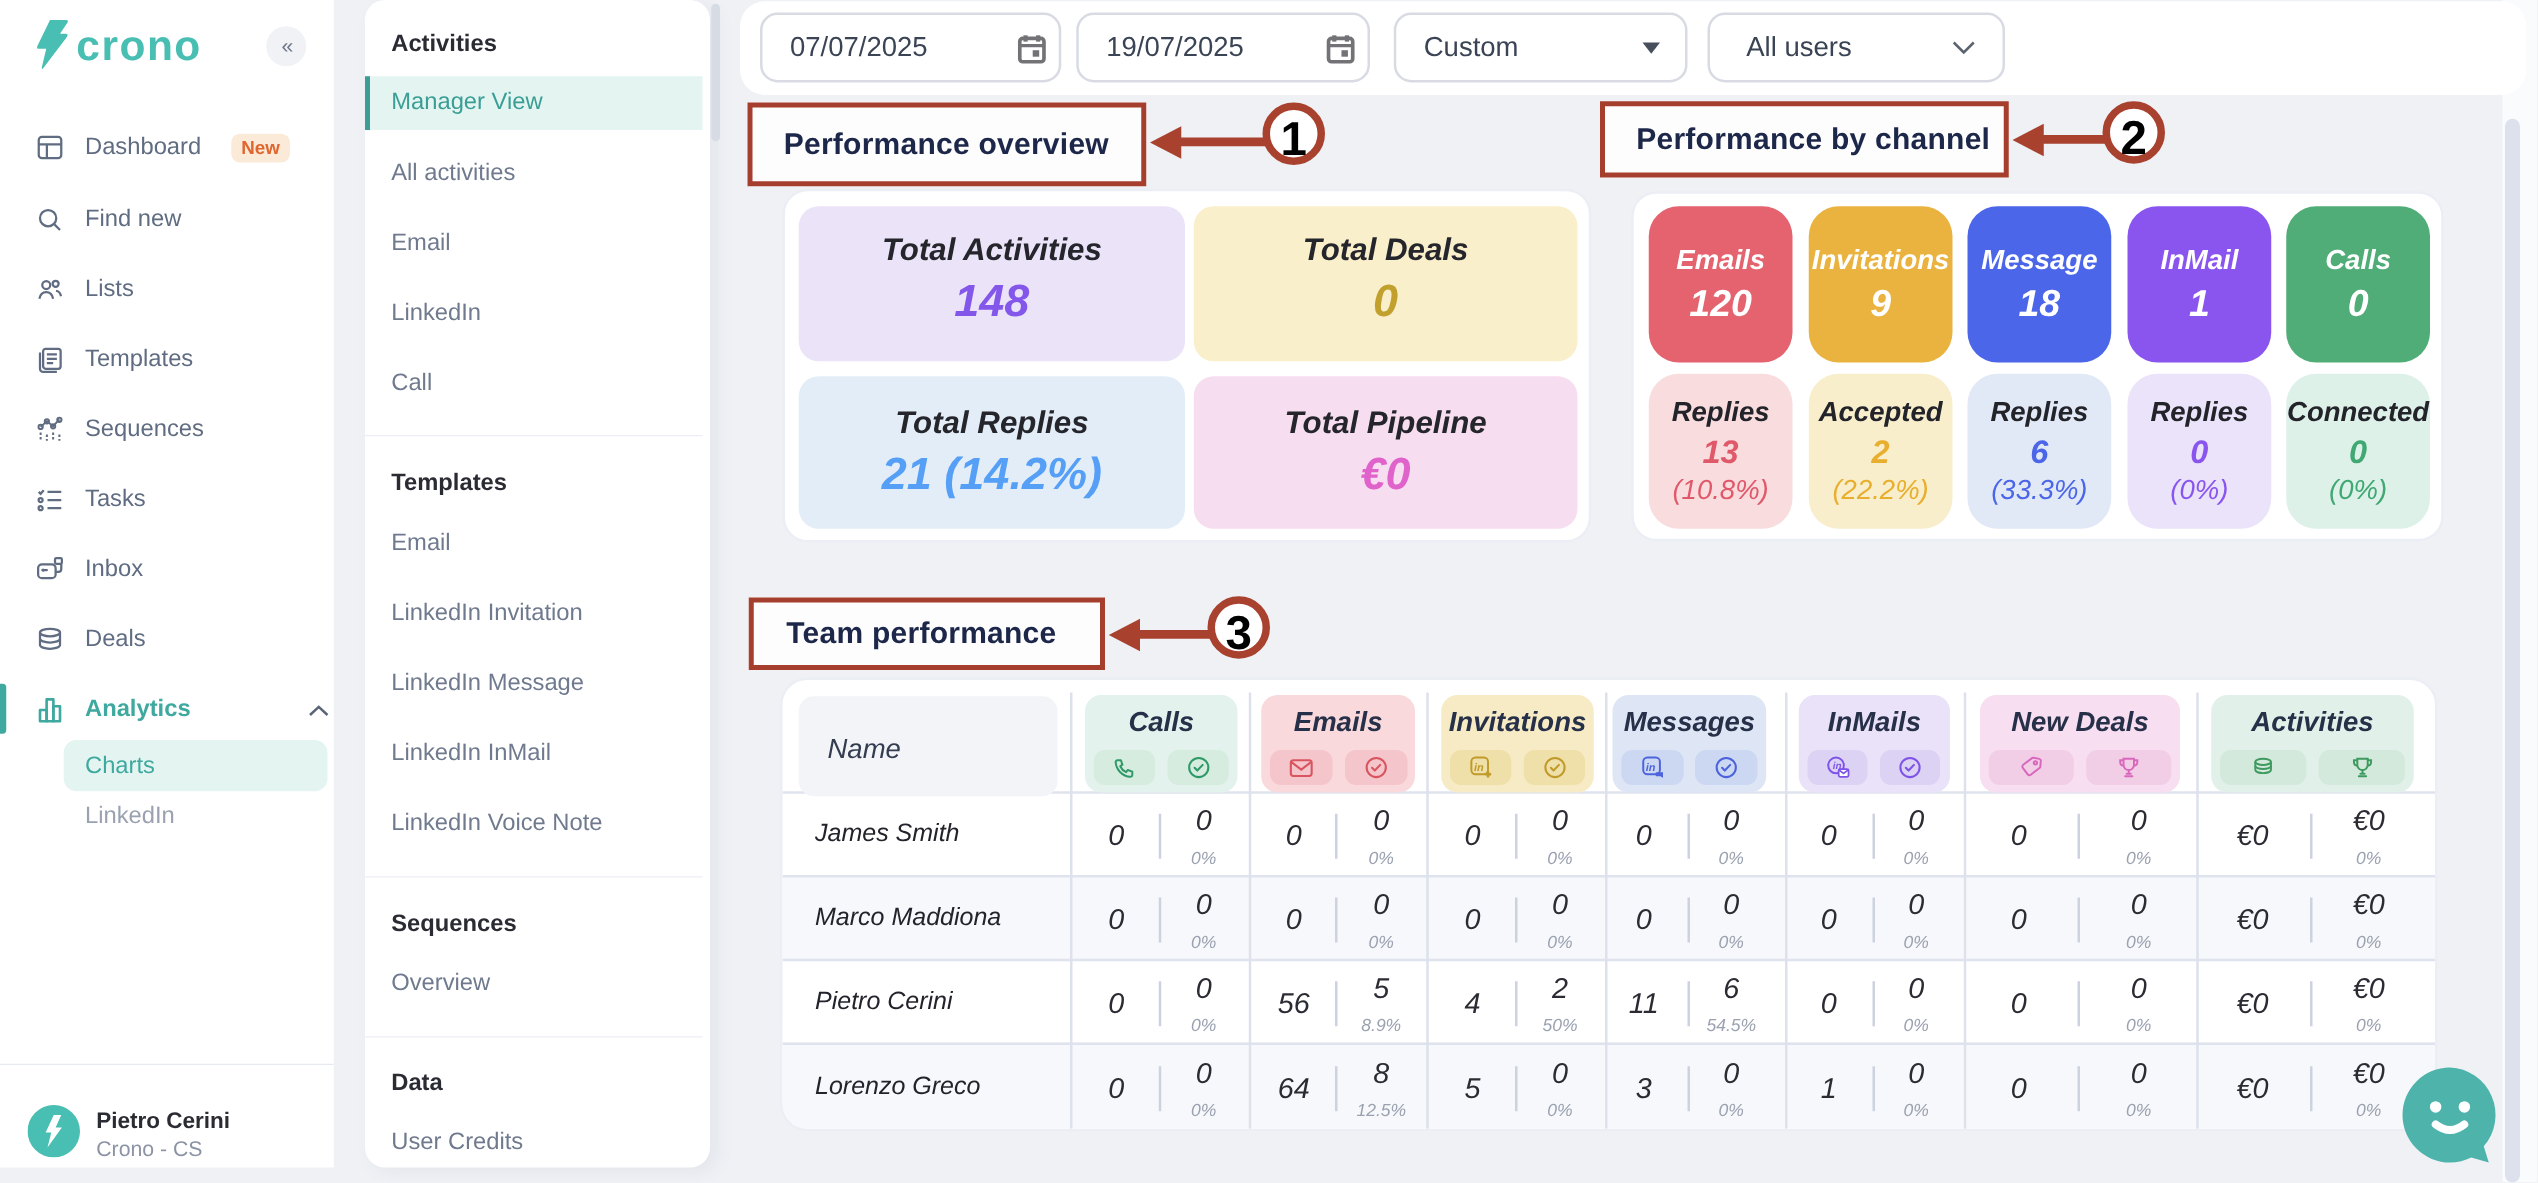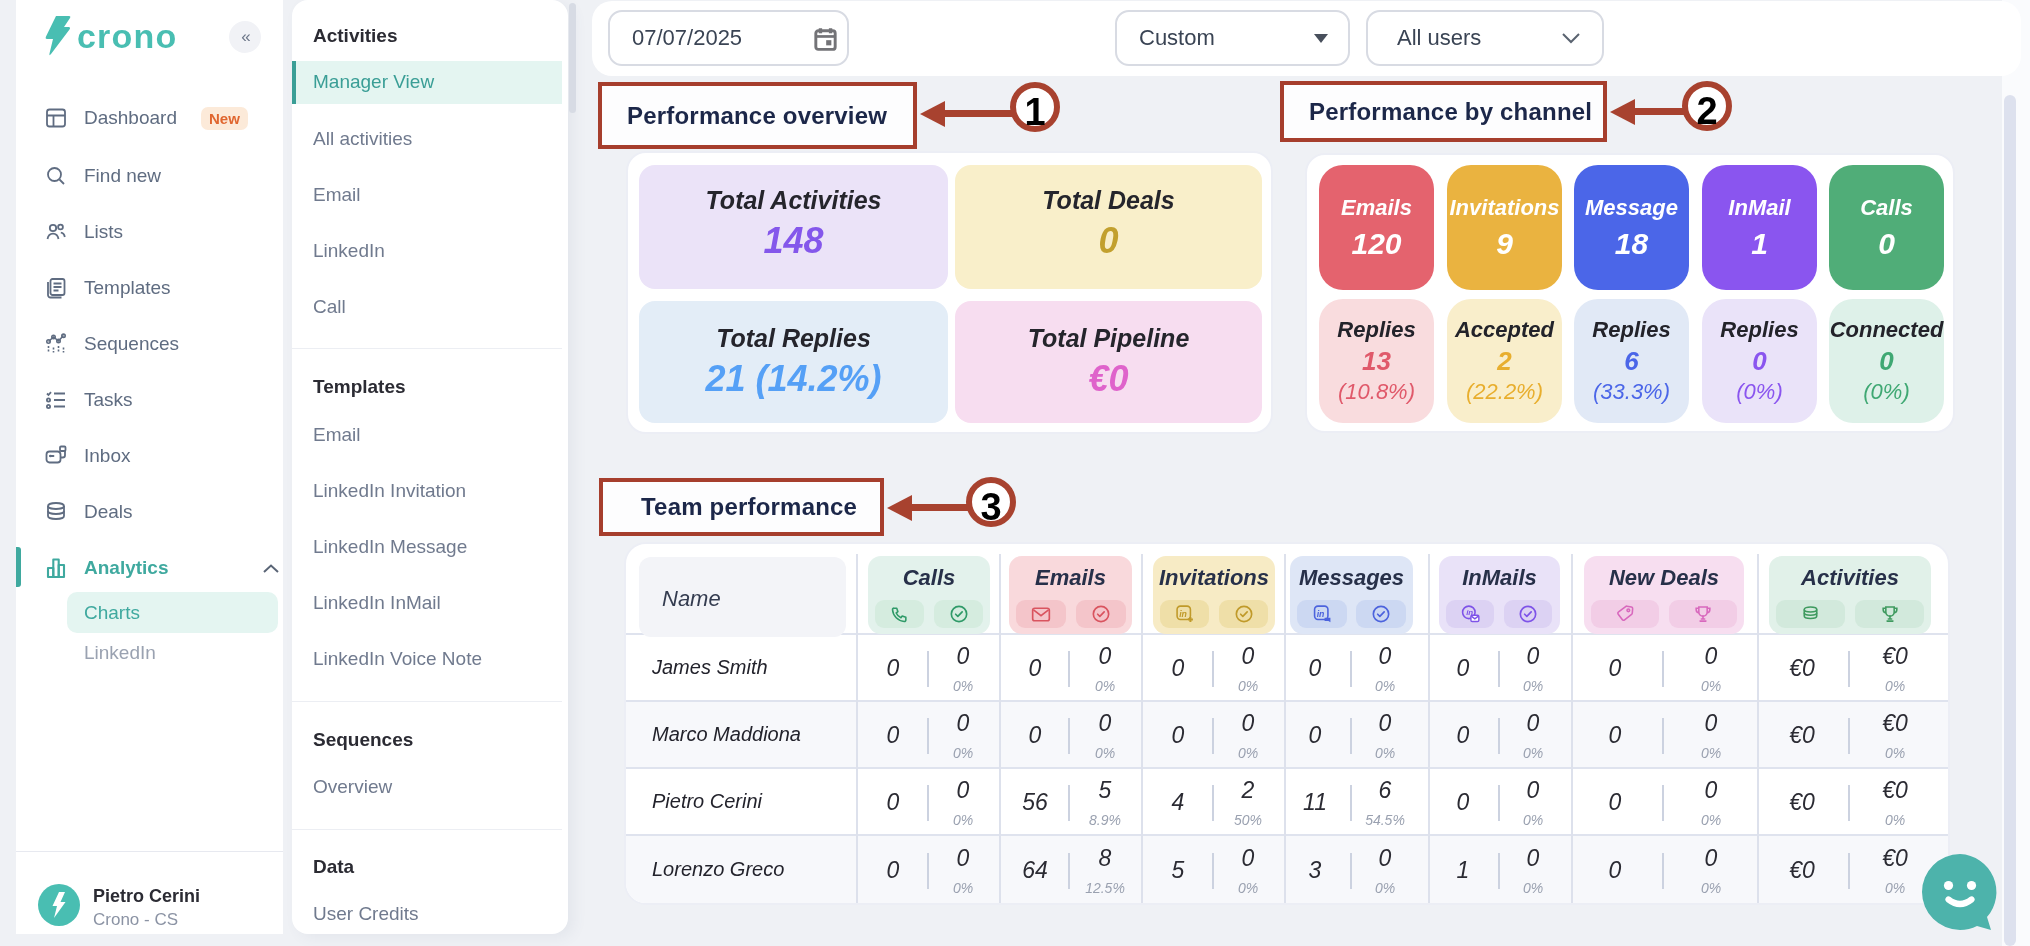--- a/index.html
+++ b/index.html
@@ -1,20 +1,20 @@
 <!DOCTYPE html>
 <html><head>
 <meta charset="utf-8">
 <style>
 * { margin:0; padding:0; box-sizing:border-box; }
 html,body { width:2030px; height:946px; overflow:hidden; }
 body { font-family:"Liberation Sans", sans-serif; background:#eff1f5; position:relative; }
 .abs { position:absolute; }
 
-#sb1 { left:0; top:0; width:267px; height:934px; background:#fff;margin-left:16px; }
+#sb1 { left:0; top:0; width:267px; height:934px; background:#fff; }
 .mitem { position:absolute; left:28px; display:flex; align-items:center; gap:16px; color:#5f6c81; font-size:19px; }
 .mitem svg { flex:0 0 auto; }
 #sb1 .hdr-collapse { position:absolute; left:213px; top:21px; width:32px; height:32px; border-radius:50%; background:#f1f2f6; color:#6d7789; font-size:17px; text-align:center; line-height:31px; letter-spacing:-2px;}
 .badge-new { background:#fcead9; color:#e0662f; font-weight:bold; font-size:15px; border-radius:7px; padding:3px 8px; margin-left:8px; }
 #analytics-bar { left:0; top:547px; width:5px; height:40px; background:#3fa99f; border-radius:0 3px 3px 0; }
 #charts-box { left:51px; top:592px; width:211px; height:41px; background:#e4f5f1; border-radius:10px; color:#3fa99f; font-size:19px; line-height:41px; padding-left:17px; }
 #sb1-div { left:0px; top:851px; width:267px; height:1px; background:#e7e9f0; }
 
 #sb2 { left:292px; top:0; width:276px; height:934px; background:#fff; border-radius:16px; box-shadow:6px 4px 14px rgba(90,100,130,.07); }
 #sb2 .shdr { position:absolute; left:21px; font-size:19px; font-weight:bold; color:#2b2b33; }
@@ -151,20 +151,29 @@
 <div class="abs" id="fbar">
   <div class="ffield" style="left:16px;width:241px;padding-left:22px">07/07/2025
     <svg width="27" height="27" viewBox="0 0 24 24" fill="none" style="position:absolute;left:202px;top:14px">
         <rect x="6" y="2" width="3" height="4.5" fill="#737377"></rect>
         <rect x="15" y="2" width="3" height="4.5" fill="#737377"></rect>
         <rect x="3.4" y="4.2" width="17.2" height="16.6" rx="2.2" stroke="#737377" stroke-width="2.6"></rect>
         <path d="M3.5 9.3h17" stroke="#737377" stroke-width="2.4"></path>
         <rect x="12.6" y="12.6" width="4.6" height="4.6" fill="#737377"></rect>
       </svg>
   </div>
+  <div class="ffield" style="left:269px;width:235px;padding-left:22px">19/07/2025
+    <svg width="27" height="27" viewBox="0 0 24 24" fill="none" style="position:absolute;left:196px;top:14px">
+        <rect x="6" y="2" width="3" height="4.5" fill="#737377"></rect>
+        <rect x="15" y="2" width="3" height="4.5" fill="#737377"></rect>
+        <rect x="3.4" y="4.2" width="17.2" height="16.6" rx="2.2" stroke="#737377" stroke-width="2.6"></rect>
+        <path d="M3.5 9.3h17" stroke="#737377" stroke-width="2.4"></path>
+        <rect x="12.6" y="12.6" width="4.6" height="4.6" fill="#737377"></rect>
+      </svg>
+  </div>
   <div class="ffield" style="left:774px;width:238px;padding-left:29px">All users
     <svg width="20" height="12" viewBox="0 0 20 12" fill="none" stroke="#5a6370" stroke-width="2" style="position:absolute;left:193px">
         <path d="M2 2l8 8 8-8"></path>
       </svg>
   </div>
   <div class="ffield" style="left:523px;width:235px;padding-left:22px">Custom
     <span style="position:absolute;left:197px;width:0;height:0;border:7px solid transparent;border-top:9px solid #484f5c;margin-top:8px"></span>
   </div>
 </div>
 
@@ -175,21 +184,21 @@
 <div class="ann-line" style="left:943px;top:110px;width:70px"></div>
 <div class="ann-circ" style="left:1010px;top:82px">1</div>
 
 <div class="ann-box" style="left:1280px;top:81px;width:327px;height:61px;padding-left:25px">
     <span>Performance by channel</span>
   </div>
 <div class="ann-head" style="left:1610px;top:99px;border-width:13px 25px 13px 0"></div>
 <div class="ann-line" style="left:1633px;top:108px;width:52px"></div>
 <div class="ann-circ" style="left:1682px;top:81px">2</div>
 
-<div class="ann-box" style="left:599px;top:478px;width:285px;height:58px;padding-left:38px">
+<div class="ann-box" style="left:599px;top:478px;width:285px;height:58px;padding-left:26px">
     <span>Team performance</span>
   </div>
 <div class="ann-head" style="left:887px;top:495px;border-width:13px 25px 13px 0"></div>
 <div class="ann-line" style="left:911px;top:504px;width:58px"></div>
 <div class="ann-circ" style="left:966px;top:477px">3</div>
 
 <div class="card" style="left:626px;top:151px;width:647px;height:283px">
   <div class="tile" style="left:11px;top:12px;width:309px;height:124px;background:#ebe3f8;padding-bottom:6px">
       <div class="lb">Total Activities</div>
       <div class="nm" style="color:#8457eb">148</div>

